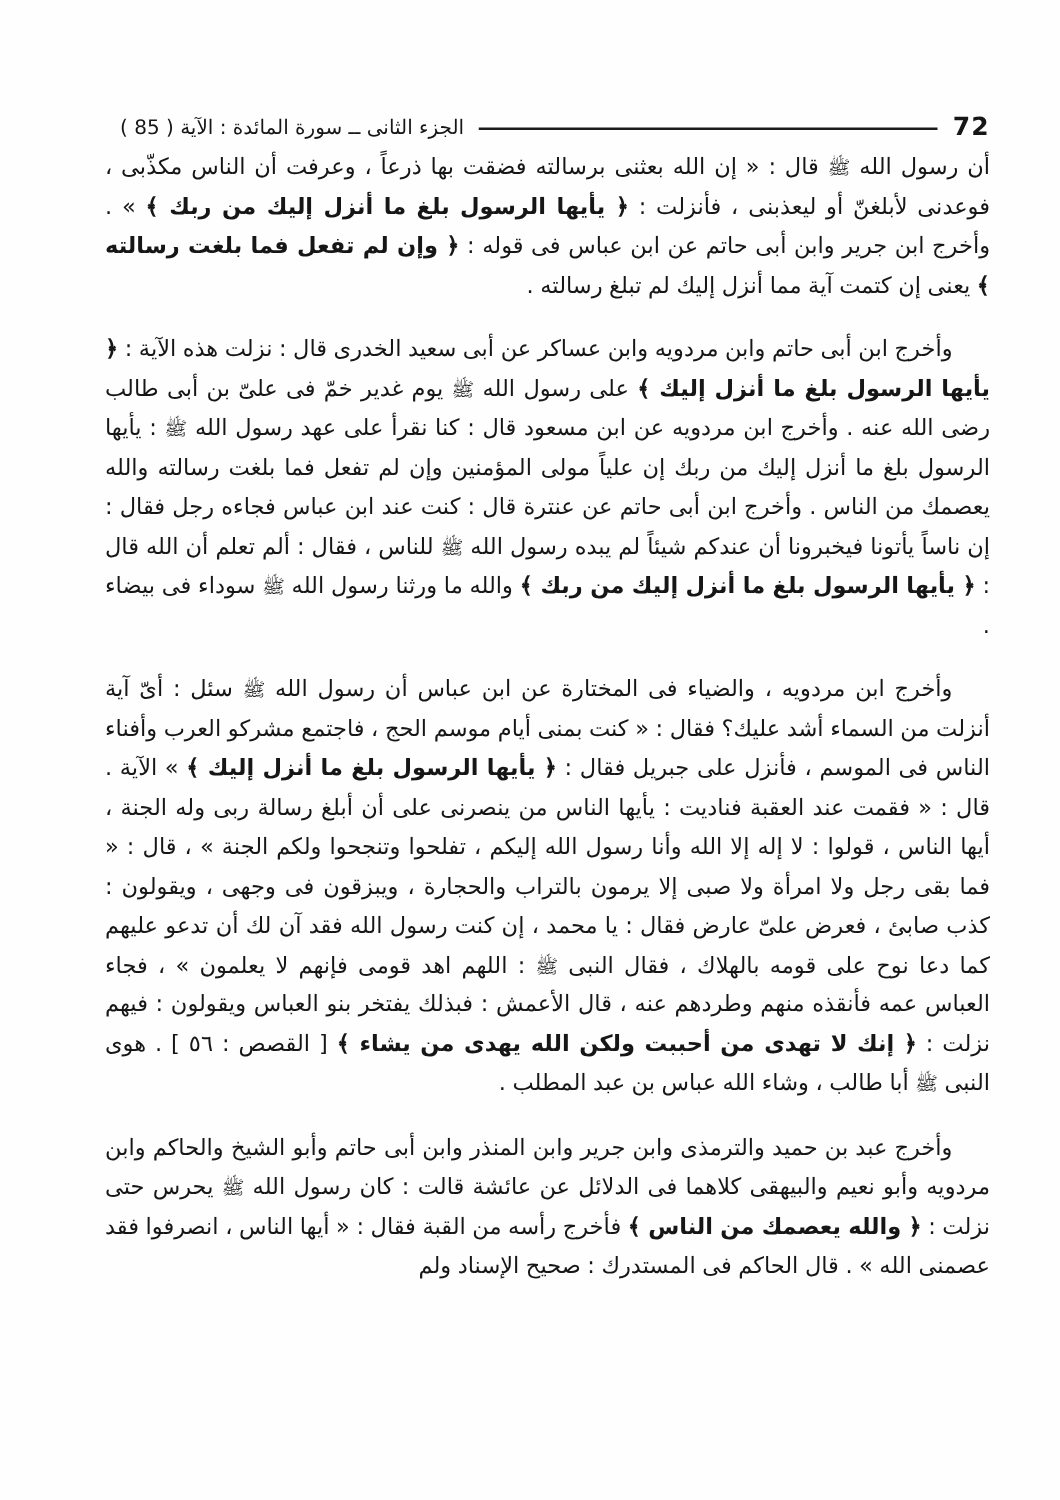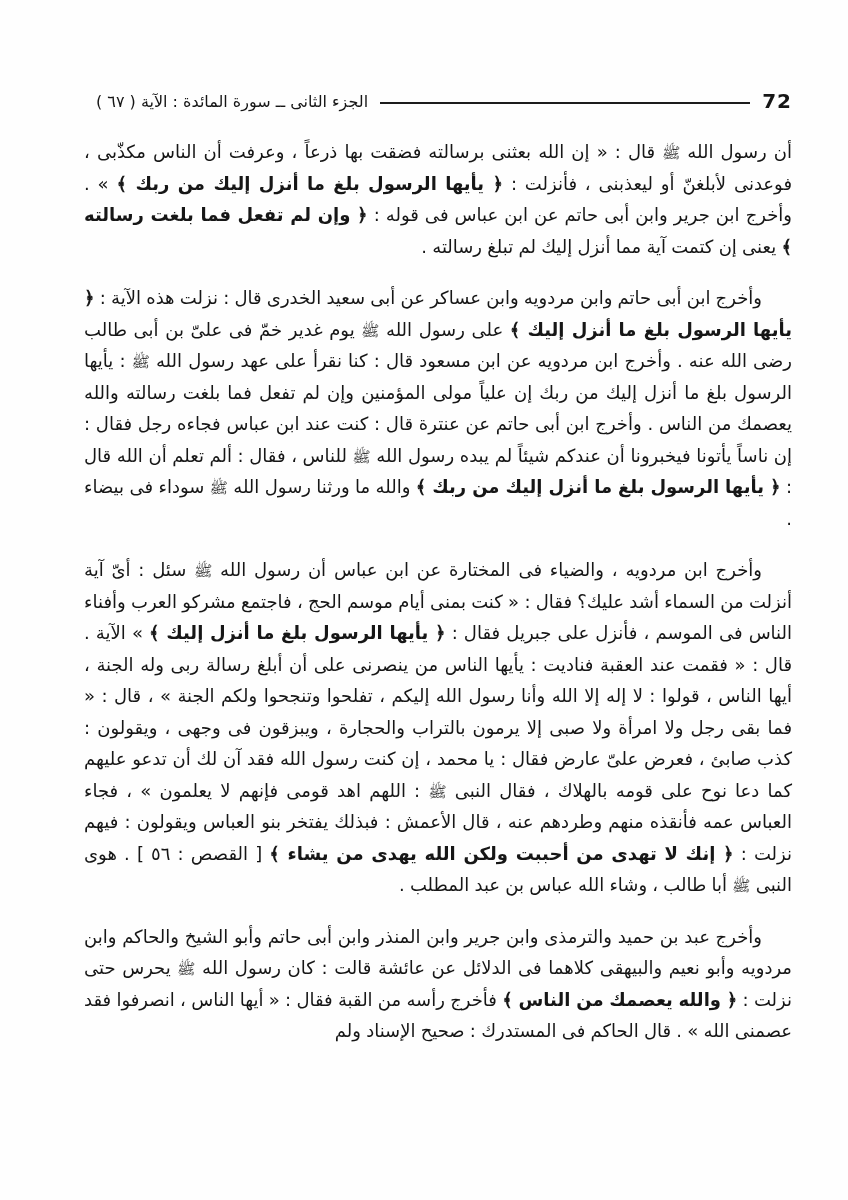--- a/index.html
+++ b/index.html
@@ -36,21 +36,21 @@
     flex: 1 1 auto;
     height: 2px;
     background: #1c1c1c;
     margin-top: 3px;
   }
   .running-title {
     font-size: 16px;
     white-space: nowrap;
   }
   .text-body {
-    margin-top: 22px;
+    margin-top: 4px;
     padding: 0 56px 0 84px;
     font-size: 18px;
     line-height: 31.5px;
     text-align: justify;
     text-justify: inter-word;
     word-spacing: -0.5px;
   }
   .text-body p {
     margin: 0 0 20px 0;
   }
@@ -66,21 +66,21 @@
   }
 </style>
 </head>
 <body>
 
 <div class="page">
 
   <div class="header">
     <span class="page-num">72</span>
     <span class="rule"></span>
-    <span class="running-title">الجزء الثانى ــ سورة المائدة : الآية ( ٦٧ )</span>
+    <span class="running-title">الجزء الثانى ــ سورة المائدة : الآية ( 85 )</span>
   </div>
 
   <div class="text-body">
       <p class=""><span>أن رسول الله <span class="saw">ﷺ</span> قال : « إن الله بعثنى برسالته فضقت بها ذرعاً ، وعرفت أن الناس مكذّبى ، فوعدنى لأبلغنّ أو ليعذبنى ، فأنزلت : </span><span class="q">﴿ يأيها الرسول بلغ ما أنزل إليك من ربك ﴾</span><span> » . وأخرج ابن جرير وابن أبى حاتم عن ابن عباس فى قوله : </span><span class="q">﴿ وإن لم تفعل فما بلغت رسالته ﴾</span><span> يعنى إن كتمت آية مما أنزل إليك لم تبلغ رسالته .</span></p>
       <p class="indent"><span>وأخرج ابن أبى حاتم وابن مردويه وابن عساكر عن أبى سعيد الخدرى قال : نزلت هذه الآية : </span><span class="q">﴿ يأيها الرسول بلغ ما أنزل إليك ﴾</span><span> على رسول الله <span class="saw">ﷺ</span> يوم غدير خمّ فى علىّ بن أبى طالب رضى الله عنه . وأخرج ابن مردويه عن ابن مسعود قال : كنا نقرأ على عهد رسول الله <span class="saw">ﷺ</span> : يأيها الرسول بلغ ما أنزل إليك من ربك إن علياً مولى المؤمنين وإن لم تفعل فما بلغت رسالته والله يعصمك من الناس . وأخرج ابن أبى حاتم عن عنترة قال : كنت عند ابن عباس فجاءه رجل فقال : إن ناساً يأتونا فيخبرونا أن عندكم شيئاً لم يبده رسول الله <span class="saw">ﷺ</span> للناس ، فقال : ألم تعلم أن الله قال : </span><span class="q">﴿ يأيها الرسول بلغ ما أنزل إليك من ربك ﴾</span><span> والله ما ورثنا رسول الله <span class="saw">ﷺ</span> سوداء فى بيضاء .</span></p>
       <p class="indent"><span>وأخرج ابن مردويه ، والضياء فى المختارة عن ابن عباس أن رسول الله <span class="saw">ﷺ</span> سئل : أىّ آية أنزلت من السماء أشد عليك؟ فقال : « كنت بمنى أيام موسم الحج ، فاجتمع مشركو العرب وأفناء الناس فى الموسم ، فأنزل على جبريل فقال : </span><span class="q">﴿ يأيها الرسول بلغ ما أنزل إليك ﴾</span><span> » الآية . قال : « فقمت عند العقبة فناديت : يأيها الناس من ينصرنى على أن أبلغ رسالة ربى وله الجنة ، أيها الناس ، قولوا : لا إله إلا الله وأنا رسول الله إليكم ، تفلحوا وتنجحوا ولكم الجنة » ، قال : « فما بقى رجل ولا امرأة ولا صبى إلا يرمون بالتراب والحجارة ، ويبزقون فى وجهى ، ويقولون : كذب صابئ ، فعرض علىّ عارض فقال : يا محمد ، إن كنت رسول الله فقد آن لك أن تدعو عليهم كما دعا نوح على قومه بالهلاك ، فقال النبى <span class="saw">ﷺ</span> : اللهم اهد قومى فإنهم لا يعلمون » ، فجاء العباس عمه فأنقذه منهم وطردهم عنه ، قال الأعمش : فبذلك يفتخر بنو العباس ويقولون : فيهم نزلت : </span><span class="q">﴿ إنك لا تهدى من أحببت ولكن الله يهدى من يشاء ﴾</span><span> [ القصص : ٥٦ ] . هوى النبى <span class="saw">ﷺ</span> أبا طالب ، وشاء الله عباس بن عبد المطلب .</span></p>
       <p class="indent"><span>وأخرج عبد بن حميد والترمذى وابن جرير وابن المنذر وابن أبى حاتم وأبو الشيخ والحاكم وابن مردويه وأبو نعيم والبيهقى كلاهما فى الدلائل عن عائشة قالت : كان رسول الله <span class="saw">ﷺ</span> يحرس حتى نزلت : </span><span class="q">﴿ والله يعصمك من الناس ﴾</span><span> فأخرج رأسه من القبة فقال : « أيها الناس ، انصرفوا فقد عصمنى الله » . قال الحاكم فى المستدرك : صحيح الإسناد ولم</span></p>
     </div>
 
 </div>

